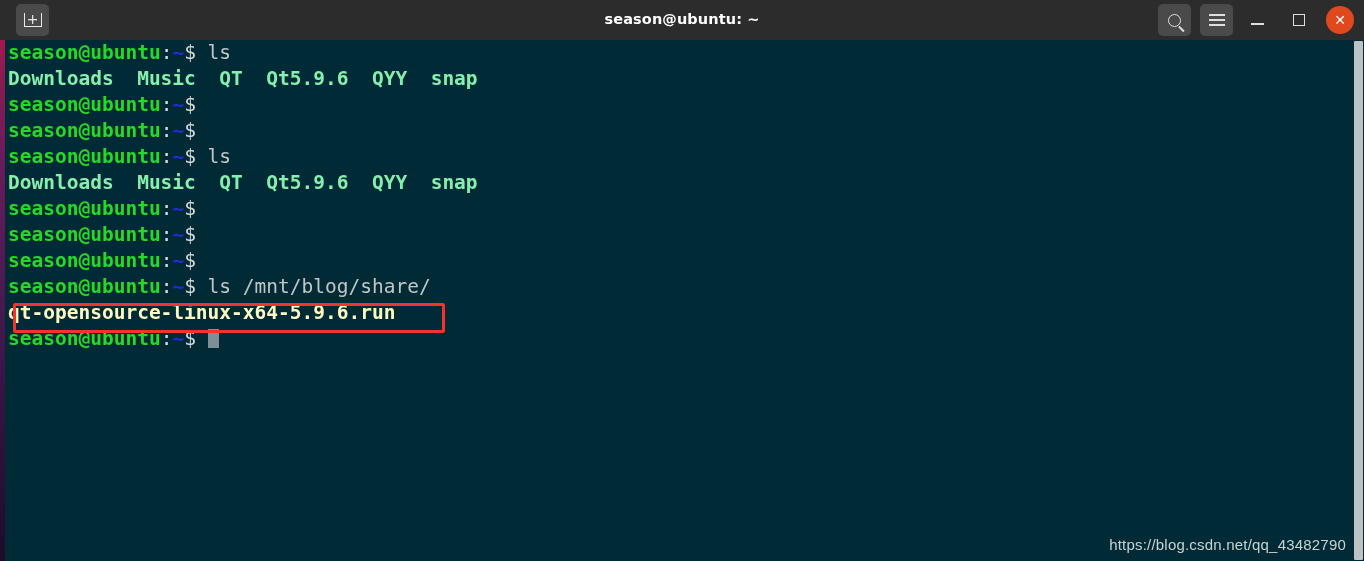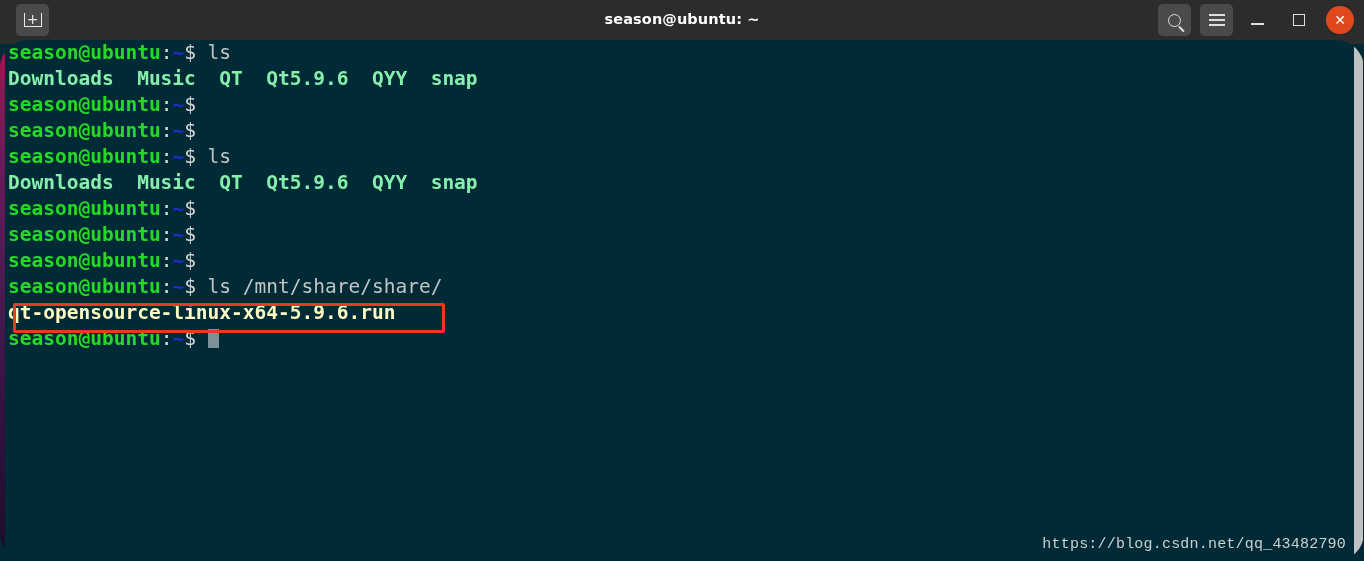--- a/index.html
+++ b/index.html
@@ -141,21 +141,20 @@
   }
 
   
   .terminal {
     position: absolute;
     top: 40px; left: 0;
     width: 1364px;
     height: 521px;
     background: #002b36;
     overflow: hidden;
-    border-radius: 28px;
   }
 
   
   .edge-strip {
     position: absolute;
     left: 0; top: 0;
     width: 5px; height: 521px;
     background: linear-gradient(to bottom, #a8174a 0%, #8d1b52 6%, #6b1c5a 22%, #4a1a52 48%, #33123f 72%, #1d0c2a 100%);
   }
 
@@ -213,21 +212,21 @@
     border: 3px solid #f4342c;
     border-radius: 2px;
     pointer-events: none;
   }
 
   .watermark {
     position: absolute;
     right: 18px;
     bottom: 8px;
     color: #c9d1d1;
-    font-family: Liberation Mono, monospace;
+    font-family: Liberation Sans, sans-serif;
     font-size: 15px;
     letter-spacing: .2px;
   }
 </style>
 </head>
 <body>
 
 <div class="window">
 
   <div class="titlebar">
@@ -278,21 +277,21 @@
       <div class="line"><span class="c-green">season@ubuntu</span><span class="c-white">:</span><span class="c-tilde">~</span><span class="c-white">$</span><span class="c-gray"> ls</span></div>
 
       <div class="line"><span class="c-blue">Downloads  Music  QT  Qt5.9.6  QYY  snap</span></div>
 
       <div class="line"><span class="c-green">season@ubuntu</span><span class="c-white">:</span><span class="c-tilde">~</span><span class="c-white">$</span><span class="c-gray"></span></div>
 
       <div class="line"><span class="c-green">season@ubuntu</span><span class="c-white">:</span><span class="c-tilde">~</span><span class="c-white">$</span><span class="c-gray"></span></div>
 
       <div class="line"><span class="c-green">season@ubuntu</span><span class="c-white">:</span><span class="c-tilde">~</span><span class="c-white">$</span><span class="c-gray"></span></div>
 
-      <div class="line"><span class="c-green">season@ubuntu</span><span class="c-white">:</span><span class="c-tilde">~</span><span class="c-white">$</span><span class="c-gray"> ls /mnt/share/share/</span></div>
+      <div class="line"><span class="c-green">season@ubuntu</span><span class="c-white">:</span><span class="c-tilde">~</span><span class="c-white">$</span><span class="c-gray"> ls /mnt/blog/share/</span></div>
 
       <div class="line"><span class="c-exec">qt-opensource-linux-x64-5.9.6.run</span></div>
 
       <div class="line"><span class="c-green">season@ubuntu</span><span class="c-white">:</span><span class="c-tilde">~</span><span class="c-white">$</span><span class="c-gray"> </span><span class="cursor"></span></div>
 
       <div class="red-box"></div>
 
     </div>
 
     <div class="scrollbar">

